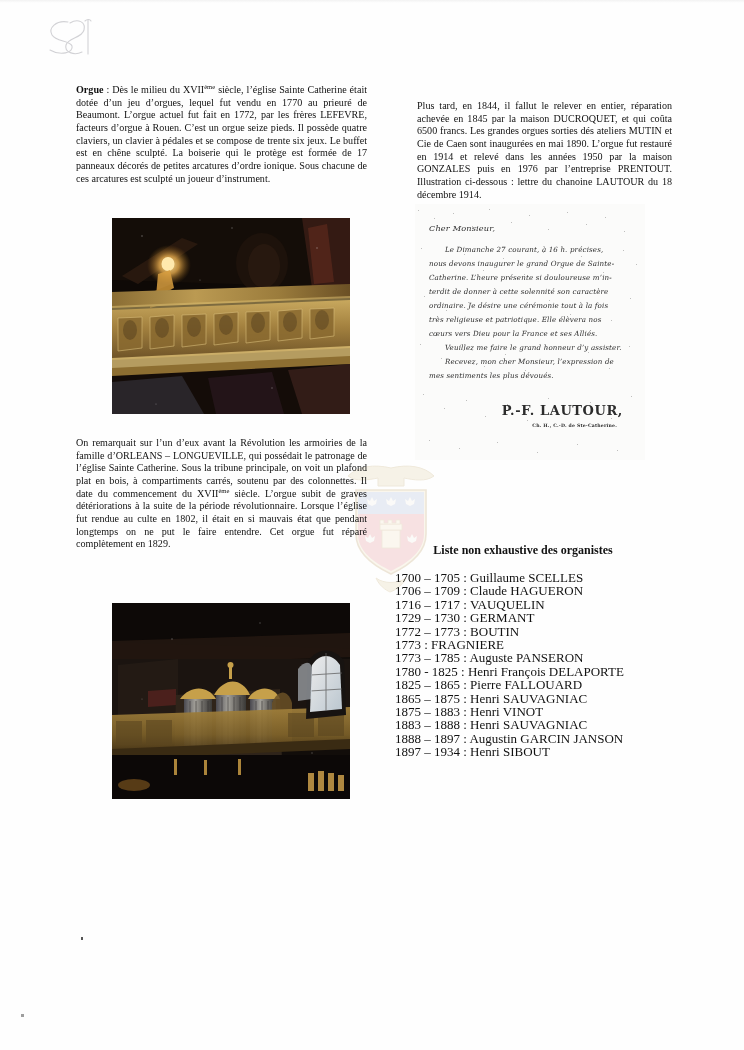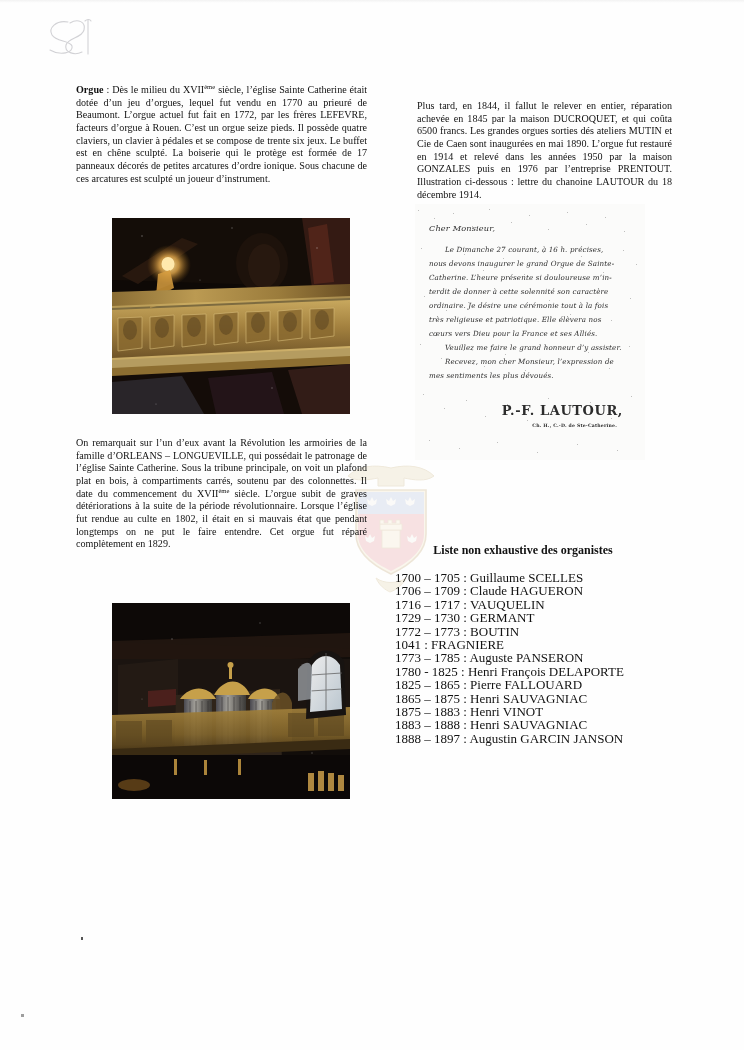--- a/index.html
+++ b/index.html
@@ -513,26 +513,27 @@
   </div>
 
   <div class="organists">
     <h2 class="organists-title">Liste non exhaustive des organistes</h2>
     <ul class="organists-list">
       <li>1700 – 1705 : Guillaume SCELLES</li>
       <li>1706 – 1709 : Claude HAGUERON</li>
       <li>1716 – 1717 : VAUQUELIN</li>
       <li>1729 – 1730 : GERMANT</li>
       <li>1772 – 1773 : BOUTIN</li>
-      <li>1041 : FRAGNIERE</li>
+      <li>1773 : FRAGNIERE</li>
       <li>1773 – 1785 : Auguste PANSERON</li>
       <li>1780 - 1825 : Henri François DELAPORTE</li>
       <li>1825 – 1865 : Pierre FALLOUARD</li>
       <li>1865 – 1875 : Henri SAUVAGNIAC</li>
       <li>1875 – 1883 : Henri VINOT</li>
       <li>1883 – 1888 : Henri SAUVAGNIAC</li>
       <li>1888 – 1897 : Augustin GARCIN JANSON</li>
+      <li>1897 – 1934 : Henri SIBOUT</li>
     </ul>
   </div>
 
   <div class="tiny-speck" style="left:81px; top:937px;"></div>
   <div class="tiny-speck" style="left:21px; top:1014px; width:3px; height:3px; opacity:0.45;"></div>
 </div>
 
 </body></html>

